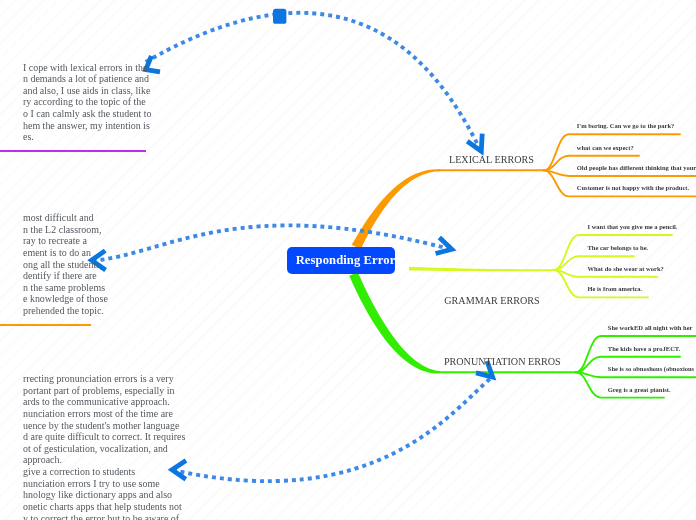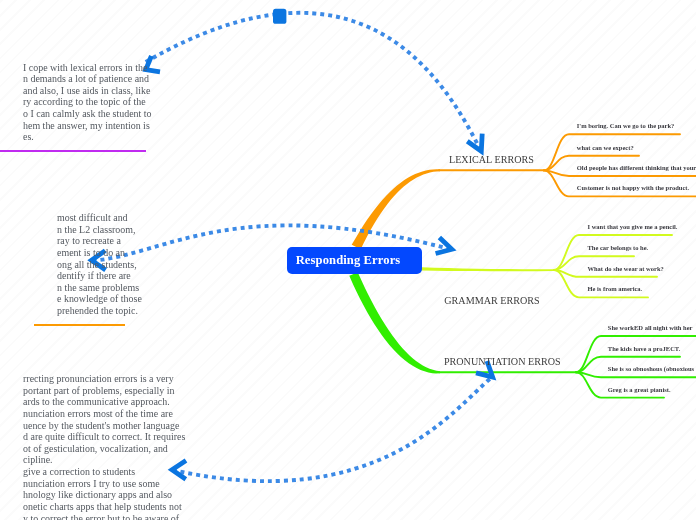--- a/index.html
+++ b/index.html
@@ -2,21 +2,21 @@
 <html><head>
 <meta charset="utf-8">
 <style>
 html,body{margin:0;padding:0;}
 body{width:696px;height:520px;overflow:hidden;background:#fff;
   font-family:"Liberation Serif",serif;-webkit-font-smoothing:antialiased;}
 #stage{position:relative;width:696px;height:520px;overflow:hidden;
  background-color:#ffffff;
  background-image:repeating-linear-gradient(135deg, rgba(0,0,0,0.0) 0 0.4px, rgba(0,0,0,0.016) 0.4px 2.2px, rgba(0,0,0,0) 2.2px 10px);}
 svg.layer{position:absolute;left:0;top:0;width:696px;height:520px;overflow:visible;}
-#center-node{position:absolute;left:287px;top:247px;width:135px;height:27px;background:#0348FE;
+#center-node{position:absolute;left:287px;top:247px;width:108px;height:27px;background:#0348FE;
  border-radius:5px;box-sizing:border-box;}
 #center-label{position:absolute;left:0;top:0;width:122px;height:27px;display:flex;align-items:center;
  justify-content:center;color:#fff;font-weight:bold;font-size:12.6px;letter-spacing:0.1px;white-space:nowrap;}
 .branch-label{position:absolute;font-size:10.15px;line-height:10px;color:#3d3d3d;white-space:nowrap;letter-spacing:0px;}
 .leaf-label{position:absolute;font-family:"Liberation Serif",serif;font-size:6.5px;line-height:6.5px;font-weight:bold;color:#3a3a40;white-space:nowrap;}
 .note{font-family:"Liberation Serif",serif;font-size:9.96px;color:#53585f;line-height:11.62px;white-space:nowrap;margin-left:23px;}
 .note-rule{height:1.6px;}
 </style>
 </head>
 <body>
@@ -98,21 +98,21 @@
         <div>n demands a lot of patience and</div>
         <div>and also, I use aids in class, like</div>
         <div>ry according to the topic of the</div>
         <div>o I can calmly ask the student to</div>
         <div>hem the answer, my intention is</div>
         <div>es.</div>
       </div>
     <div class="note-rule" style="margin-top:7.5px;background:#C02BF0;width:146px;"></div>
   </div>
 
-  <div id="note-grammar" class="note-card" style="position:absolute;left:0px;top:212px;padding-left:34px;">
+  <div id="note-grammar" class="note-card" style="position:absolute;left:0px;top:212px;">
     <div class="note" id="note-text-1">
         <div>most difficult and</div>
         <div>n the L2 classroom,</div>
         <div>ray to recreate a</div>
         <div>ement is to do an</div>
         <div>ong all the students,</div>
         <div>dentify if there are</div>
         <div>n the same problems</div>
         <div>e knowledge of those</div>
         <div>prehended the topic.</div>
@@ -122,21 +122,21 @@
 
   <div id="note-pron" class="note-card" style="position:absolute;left:0px;top:373px;">
     <div class="note" id="note-text-2">
         <div>rrecting pronunciation errors is a very</div>
         <div>portant part of problems, especially in</div>
         <div>ards to the communicative approach.</div>
         <div>nunciation errors most of the time are</div>
         <div>uence by the student's mother language</div>
         <div>d are quite difficult to correct. It requires</div>
         <div>ot of gesticulation, vocalization, and</div>
-        <div>cipline.</div>
+        <div>approach.</div>
         <div>give a correction to students</div>
         <div>nunciation errors I try to use some</div>
         <div>hnology like dictionary apps and also</div>
         <div>onetic charts apps that help students not</div>
         <div>y to correct the error but to be aware of</div>
       </div>
   </div>
 </div>
 
 </body></html>

